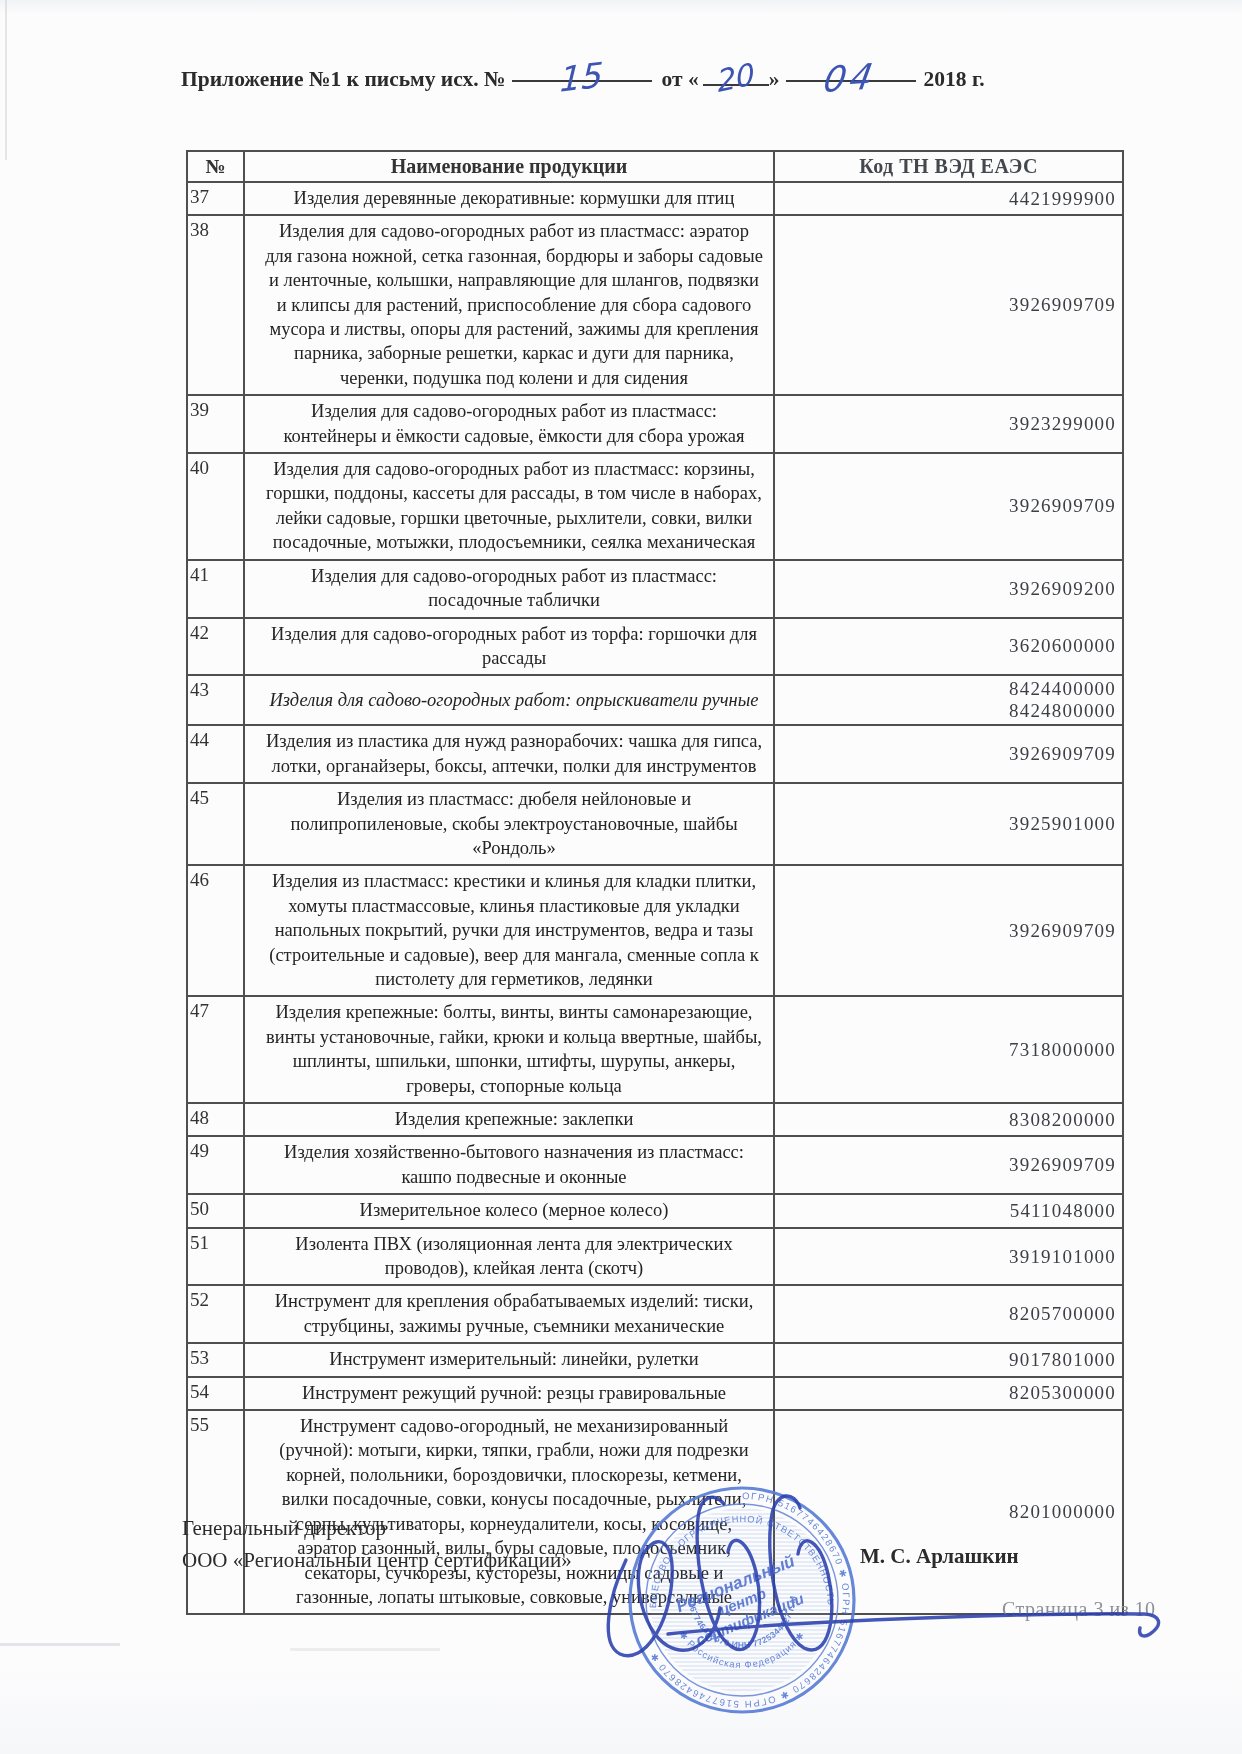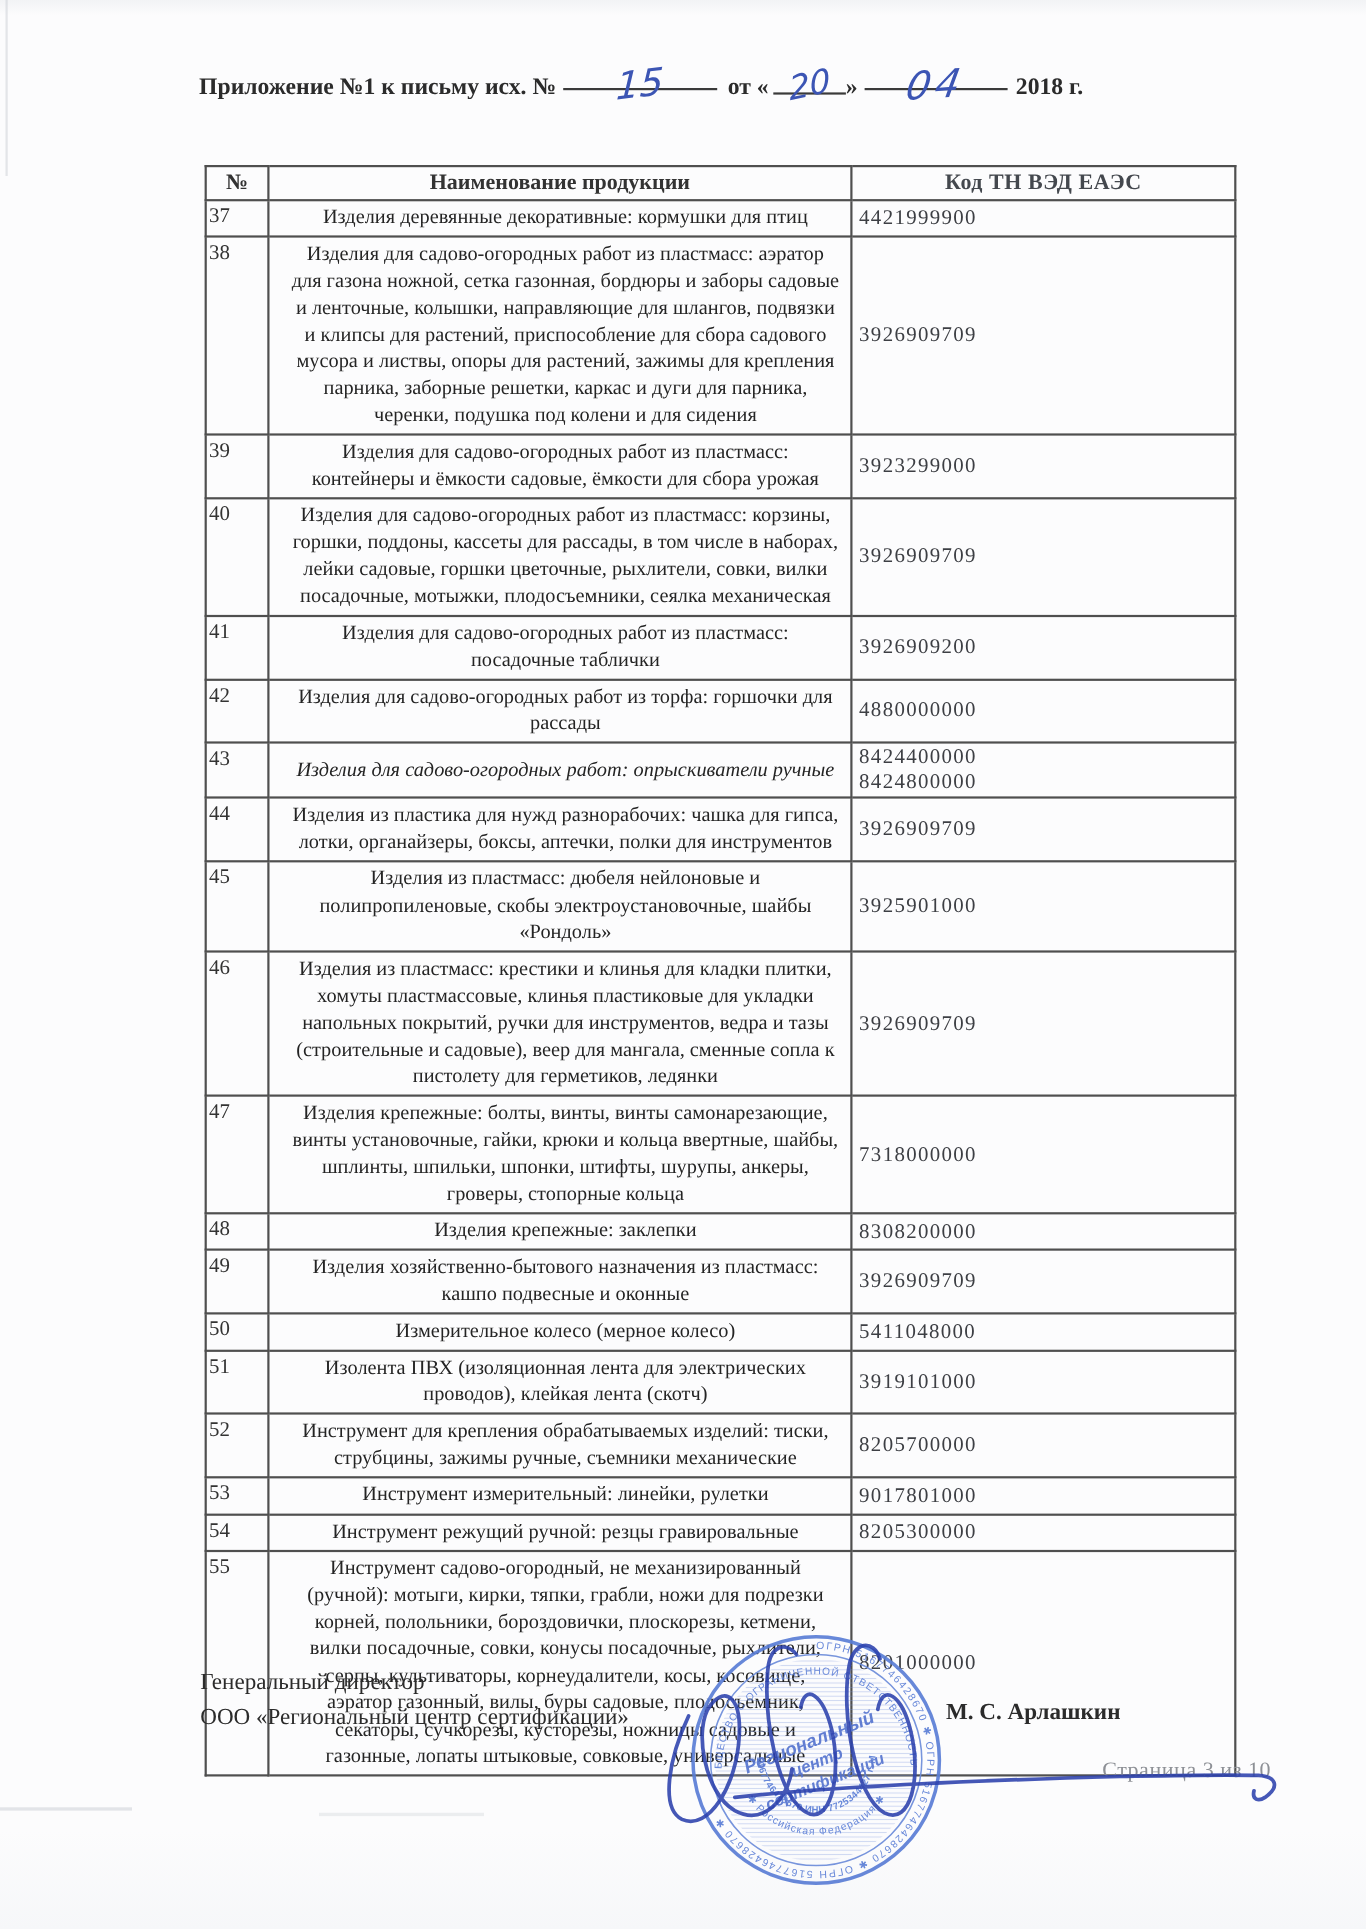--- a/index.html
+++ b/index.html
@@ -32,21 +32,21 @@
   table.doc{border-collapse:collapse;width:100%;table-layout:fixed;}
   table.doc col.c-num{width:57px;}
   table.doc col.c-name{width:530px;}
   table.doc col.c-code{width:349px;}
   table.doc th,table.doc td{border:2px solid #4f4f4f;}
   table.doc th{font-size:20px;font-weight:bold;color:#333;padding:3px 4px;text-align:center;}
   table.doc th.h-code{color:#44484e;letter-spacing:.5px;border-radius:11px;}
   td.num{font-size:19px;color:#333;text-align:left;vertical-align:top;padding:3px 2px 2px 2px;}
   td.name{font-size:18.5px;line-height:1.32;color:#242424;text-align:center;vertical-align:top;padding:3px 10px 4px 20px;}
   td.name.mid{vertical-align:middle;padding-top:8px;padding-bottom:8px;font-style:italic;}
-  td.code{font-size:19px;color:#3d3f44;text-align:left;vertical-align:middle;letter-spacing:1.2px;white-space:pre-line;padding:2px 6px;}
+  td.code{font-size:19px;color:#3d3f44;text-align:right;vertical-align:middle;letter-spacing:1.2px;white-space:pre-line;padding:2px 6px;}
 
   
   .footer-title{position:absolute;left:182px;top:1513px;font-size:21px;font-weight:normal;color:#2b2b2b;line-height:1.5;}
   .signer-name{position:absolute;left:860px;top:1544px;font-size:21px;font-weight:bold;color:#2b2b2b;}
   .page-num{position:absolute;left:1002px;top:1598px;font-size:20px;color:#8d9096;letter-spacing:.5px;}
   .seal{position:absolute;left:548px;top:1448px;width:650px;height:300px;}
 </style>
 </head>
 <body>
 
@@ -97,21 +97,21 @@
             <td class="code">3926909709</td>
           </tr>
           <tr>
             <td class="num">41</td>
             <td class="name">Изделия для садово-огородных работ из пластмасс: посадочные таблички</td>
             <td class="code">3926909200</td>
           </tr>
           <tr>
             <td class="num">42</td>
             <td class="name">Изделия для садово-огородных работ из торфа: горшочки для рассады</td>
-            <td class="code">4880000000</td>
+            <td class="code">3620600000</td>
           </tr>
           <tr>
             <td class="num">43</td>
             <td class="name mid">Изделия для садово-огородных работ: опрыскиватели ручные</td>
             <td class="code">8424400000
 8424800000</td>
           </tr>
           <tr>
             <td class="num">44</td>
             <td class="name">Изделия из пластика для нужд разнорабочих: чашка для гипса, лотки, органайзеры, боксы, аптечки, полки для инструментов</td>

